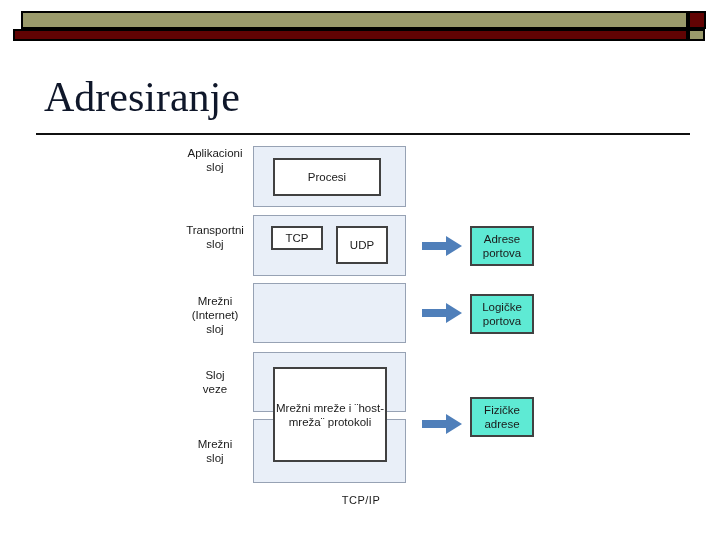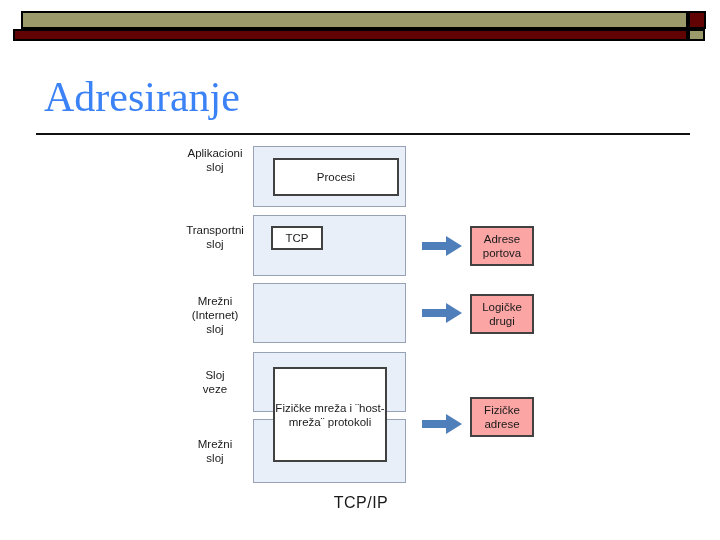--- a/index.html
+++ b/index.html
@@ -26,21 +26,21 @@
   }
   .hdr-olive-square {
     position: absolute; left: 688px; top: 29px; width: 17px; height: 12px;
     background: #9a9a6b; border: 2px solid #000; box-sizing: border-box;
   }
   
   .title {
     position: absolute; left: 44px; top: 74px; margin: 0;
     font-family: "Liberation Serif", serif;
     font-size: 42px; font-weight: normal; line-height: 1.1;
-    color: #3b82f6; letter-spacing: 0px;
+    color: #0f172a; letter-spacing: 0px;
   }
   .rule {
     position: absolute; left: 36px; top: 133px; width: 654px; height: 2px;
     background: #101010;
   }
   
   .layer-label {
     position: absolute; left: 165px; width: 100px;
     text-align: center; font-size: 11.5px; line-height: 14px;
     color: #1a1a1a; white-space: pre-line;
@@ -51,28 +51,28 @@
   }
   .wbox {
     position: absolute; background: #ffffff; border: 2px solid #414141;
     box-sizing: border-box; display: flex; align-items: center; justify-content: center;
     text-align: center; font-size: 11.5px; line-height: 14px; color: #1a1a1a;
     white-space: pre-line; z-index: 2;
   }
   .arrow { position: absolute; left: 422px; width: 41px; height: 22px; }
   .abox {
     position: absolute; left: 470px; width: 64px; height: 40px;
-    background: #fca5a5; border: 2px solid #414141; box-sizing: border-box;
+    background: #5eead4; border: 2px solid #414141; box-sizing: border-box;
     display: flex; align-items: center; justify-content: center;
     text-align: center; font-size: 11.5px; line-height: 14px; color: #1a1a1a;
     white-space: pre-line;
   }
   .caption {
     position: absolute; left: 300px; top: 494px; width: 122px;
-    text-align: center; font-size: 16px; color: #1a1a1a; letter-spacing: 0.5px;
+    text-align: center; font-size: 11px; color: #1a1a1a; letter-spacing: 0.5px;
   }
 </style>
 </head>
 <body>
 
 <div class="slide">
 
   <div class="hdr-olive-bar"></div>
   <div class="hdr-red-square"></div>
   <div class="hdr-red-bar"></div>
@@ -92,37 +92,38 @@
 veze</div>
   <div class="layer-label" style="top:437px">Mrežni
 sloj</div>
 
   <div class="layer-box" style="top:146px;height:61px"></div>
   <div class="layer-box" style="top:215px;height:61px"></div>
   <div class="layer-box" style="top:283px;height:60px"></div>
   <div class="layer-box" style="top:352px;height:60px"></div>
   <div class="layer-box" style="top:419px;height:64px"></div>
 
-  <div class="wbox" style="left:273px;top:158px;width:126px;height:38px">Procesi</div>
+  <div class="wbox" style="left:273px;top:158px;width:108px;height:38px">Procesi</div>
   <div class="wbox" style="left:271px;top:226px;width:52px;height:24px">TCP</div>
-  <div class="wbox" style="left:273px;top:367px;width:114px;height:95px">Fizičke mreža i ¨host-
+  <div class="wbox" style="left:336px;top:226px;width:52px;height:38px">UDP</div>
+  <div class="wbox" style="left:273px;top:367px;width:114px;height:95px">Mrežni mreže i ¨host-
 mreža¨ protokoli</div>
 
   <svg class="arrow" style="top:235px" viewBox="0 0 41 22">
     <path d="M0,7 L24,7 L24,1 L40,11 L24,21 L24,15 L0,15 Z" fill="#4f7fba"></path>
   </svg>
   <svg class="arrow" style="top:302px" viewBox="0 0 41 22">
     <path d="M0,7 L24,7 L24,1 L40,11 L24,21 L24,15 L0,15 Z" fill="#4f7fba"></path>
   </svg>
   <svg class="arrow" style="top:413px" viewBox="0 0 41 22">
     <path d="M0,7 L24,7 L24,1 L40,11 L24,21 L24,15 L0,15 Z" fill="#4f7fba"></path>
   </svg>
 
   <div class="abox" style="top:226px">Adrese
 portova</div>
   <div class="abox" style="top:294px">Logičke
-drugi</div>
+portova</div>
   <div class="abox" style="top:397px">Fizičke
 adrese</div>
 
   <div class="caption">TCP/IP</div>
 
 </div>
 
 </body></html>

